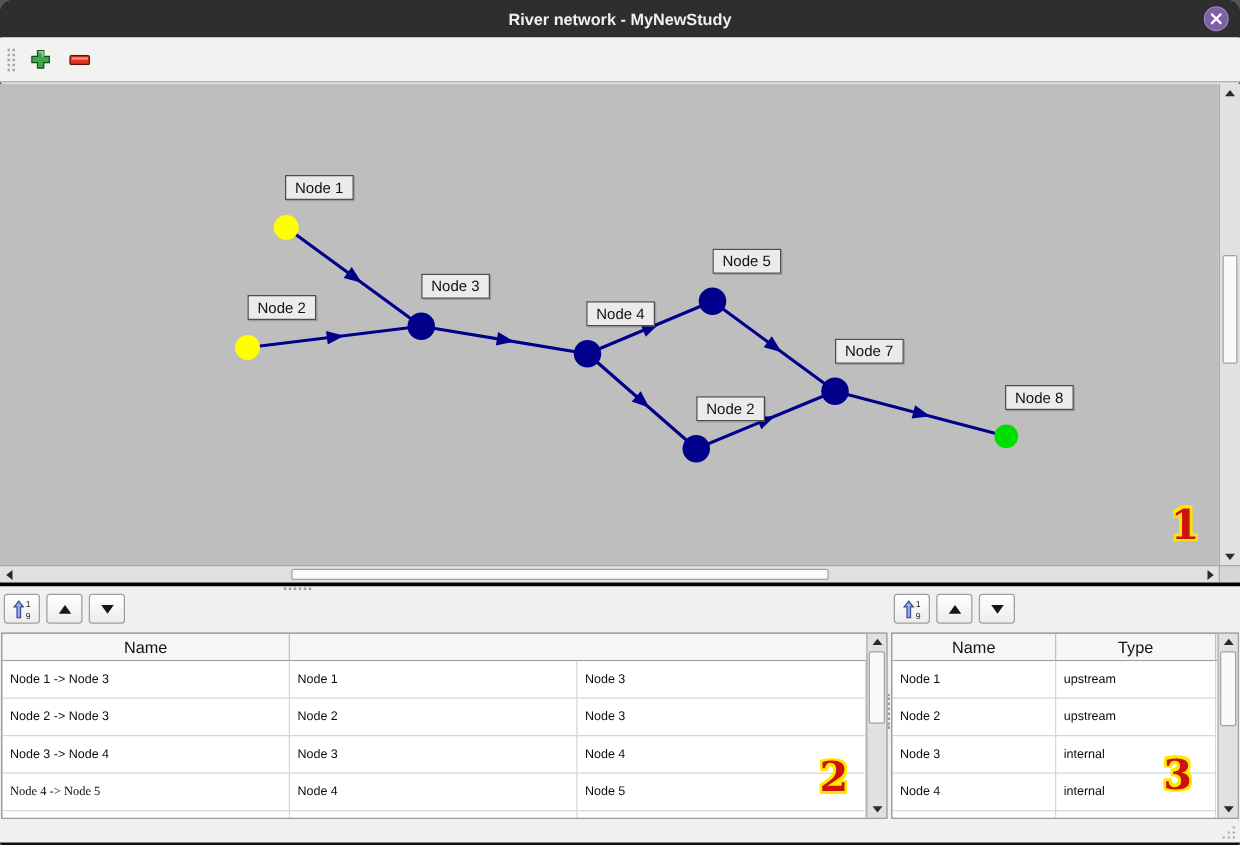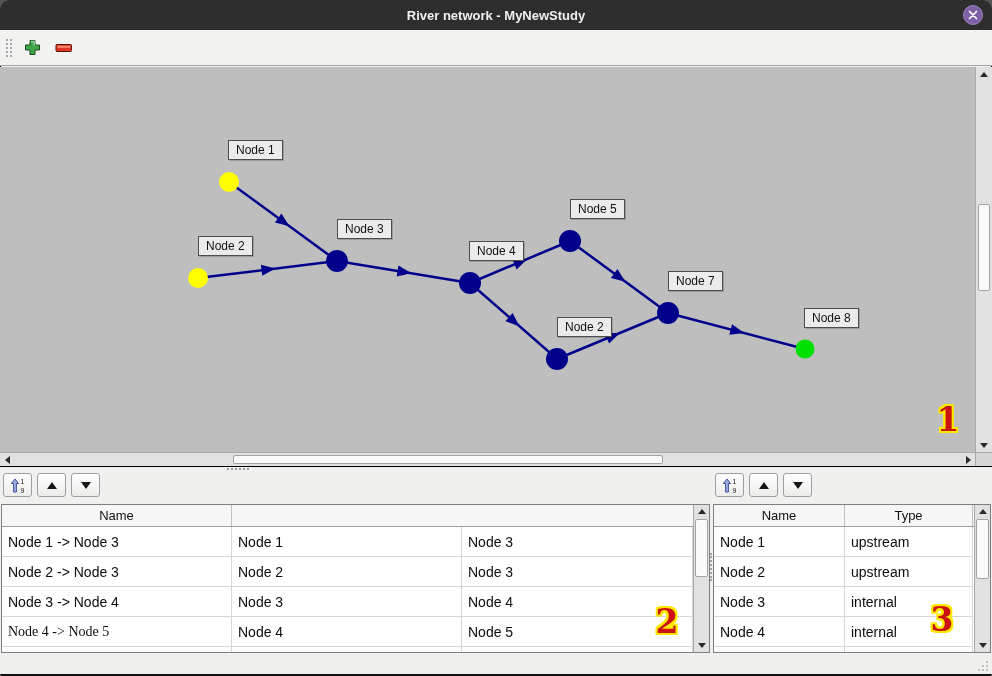--- a/index.html
+++ b/index.html
@@ -35,39 +35,39 @@
   .vsb .sb-btn{left:0;width:100%;height:14px;}
   .hsb .sb-btn{top:0;height:100%;width:14px;}
   .sb-handle{position:absolute;background:#fafafa;border:1px solid #a3a3a3;border-radius:2px;
     box-sizing:border-box;cursor:pointer;}
   .tri{width:0;height:0;}
   .tri.up{border-left:4px solid transparent;border-right:4px solid transparent;border-bottom:5px solid #2a2a2a;}
   .tri.down{border-left:4px solid transparent;border-right:4px solid transparent;border-top:5px solid #2a2a2a;}
   .tri.left{border-top:4px solid transparent;border-bottom:4px solid transparent;border-right:5px solid #2a2a2a;}
   .tri.right{border-top:4px solid transparent;border-bottom:4px solid transparent;border-left:5px solid #2a2a2a;}
   
-  .bottom{position:absolute;left:0;top:466px;right:0;bottom:0;background:#f0f0ee;border-top:1px solid #000000;box-sizing:border-box;}
+  .bottom{position:absolute;left:0;top:466px;right:0;bottom:0;background:#f0f0ee;border-top:3px solid #000000;box-sizing:border-box;}
   .pane-grip-h{position:absolute;top:1px;left:227px;width:22px;border-top:2px dotted #9f9f9f;}
   .pane-toolbar{position:absolute;top:6px;display:flex;gap:5px;}
   .pane-toolbar.lt{left:3px;} .pane-toolbar.rt{left:715px;}
   .tb-btn{width:29px;height:24px;border:1px solid #9e9e9e;border-radius:3px;
     background:linear-gradient(#ffffff,#ececea);display:flex;align-items:center;justify-content:center;
     padding:0;cursor:pointer;}
   .tb-btn .tri.up{border-left-width:5px;border-right-width:5px;border-bottom-width:7px;border-bottom-color:#161616;}
   .tb-btn .tri.down{border-left-width:5px;border-right-width:5px;border-top-width:7px;border-top-color:#161616;}
   
   .tablebox{position:absolute;top:37px;height:149px;background:#fff;border:1px solid #7f7f7f;box-sizing:border-box;}
   .tablebox.lt{left:1px;width:709px;} .tablebox.rt{left:713px;width:278px;}
   .t-inner{position:absolute;left:0;top:0;right:16px;bottom:0;overflow:hidden;}
   .t-head{display:flex;height:22px;background:#f6f6f6;border-bottom:1px solid #9e9e9e;box-sizing:border-box;}
   .t-hcell{height:100%;border-right:1px solid #bfbfbf;box-sizing:border-box;display:flex;
     align-items:center;justify-content:center;font-size:13px;color:#111;}
   .t-row{display:flex;height:30px;background:#fff;}
   .t-cell{height:100%;border-right:1px solid #d6d6d6;border-bottom:1px solid #d6d6d6;box-sizing:border-box;
-    font-size:14px;color:#0c0c0c;padding-left:6px;display:flex;align-items:center;}
+    font-size:10px;color:#0c0c0c;padding-left:6px;display:flex;align-items:center;}
   .t-sb{position:absolute;right:0;top:0;bottom:0;width:16px;background:#e1e1e1;border-left:1px solid #a9a9a9;box-sizing:border-box;}
   .t-sb .sb-btn{left:0;width:100%;height:13px;}
   .tables-grip{position:absolute;top:86px;left:710px;height:28px;width:2px;border-left:2px dotted #9f9f9f;}
   
   .annot{position:absolute;width:32px;text-align:center;font-family:"DejaVu Serif",serif;font-weight:bold;
     font-size:33px;line-height:36px;color:#cc1111;z-index:50;
     text-shadow:-2px -2px 0 #ffe800,2px -2px 0 #ffe800,-2px 2px 0 #ffe800,2px 2px 0 #ffe800,
       -2px 0 0 #ffe800,2px 0 0 #ffe800,0 -2px 0 #ffe800,0 2px 0 #ffe800;}
   .bottom-edge{position:absolute;left:0;bottom:0;right:0;height:2px;background:#101010;}
   .corner-grip{position:absolute;right:3px;bottom:4px;}

